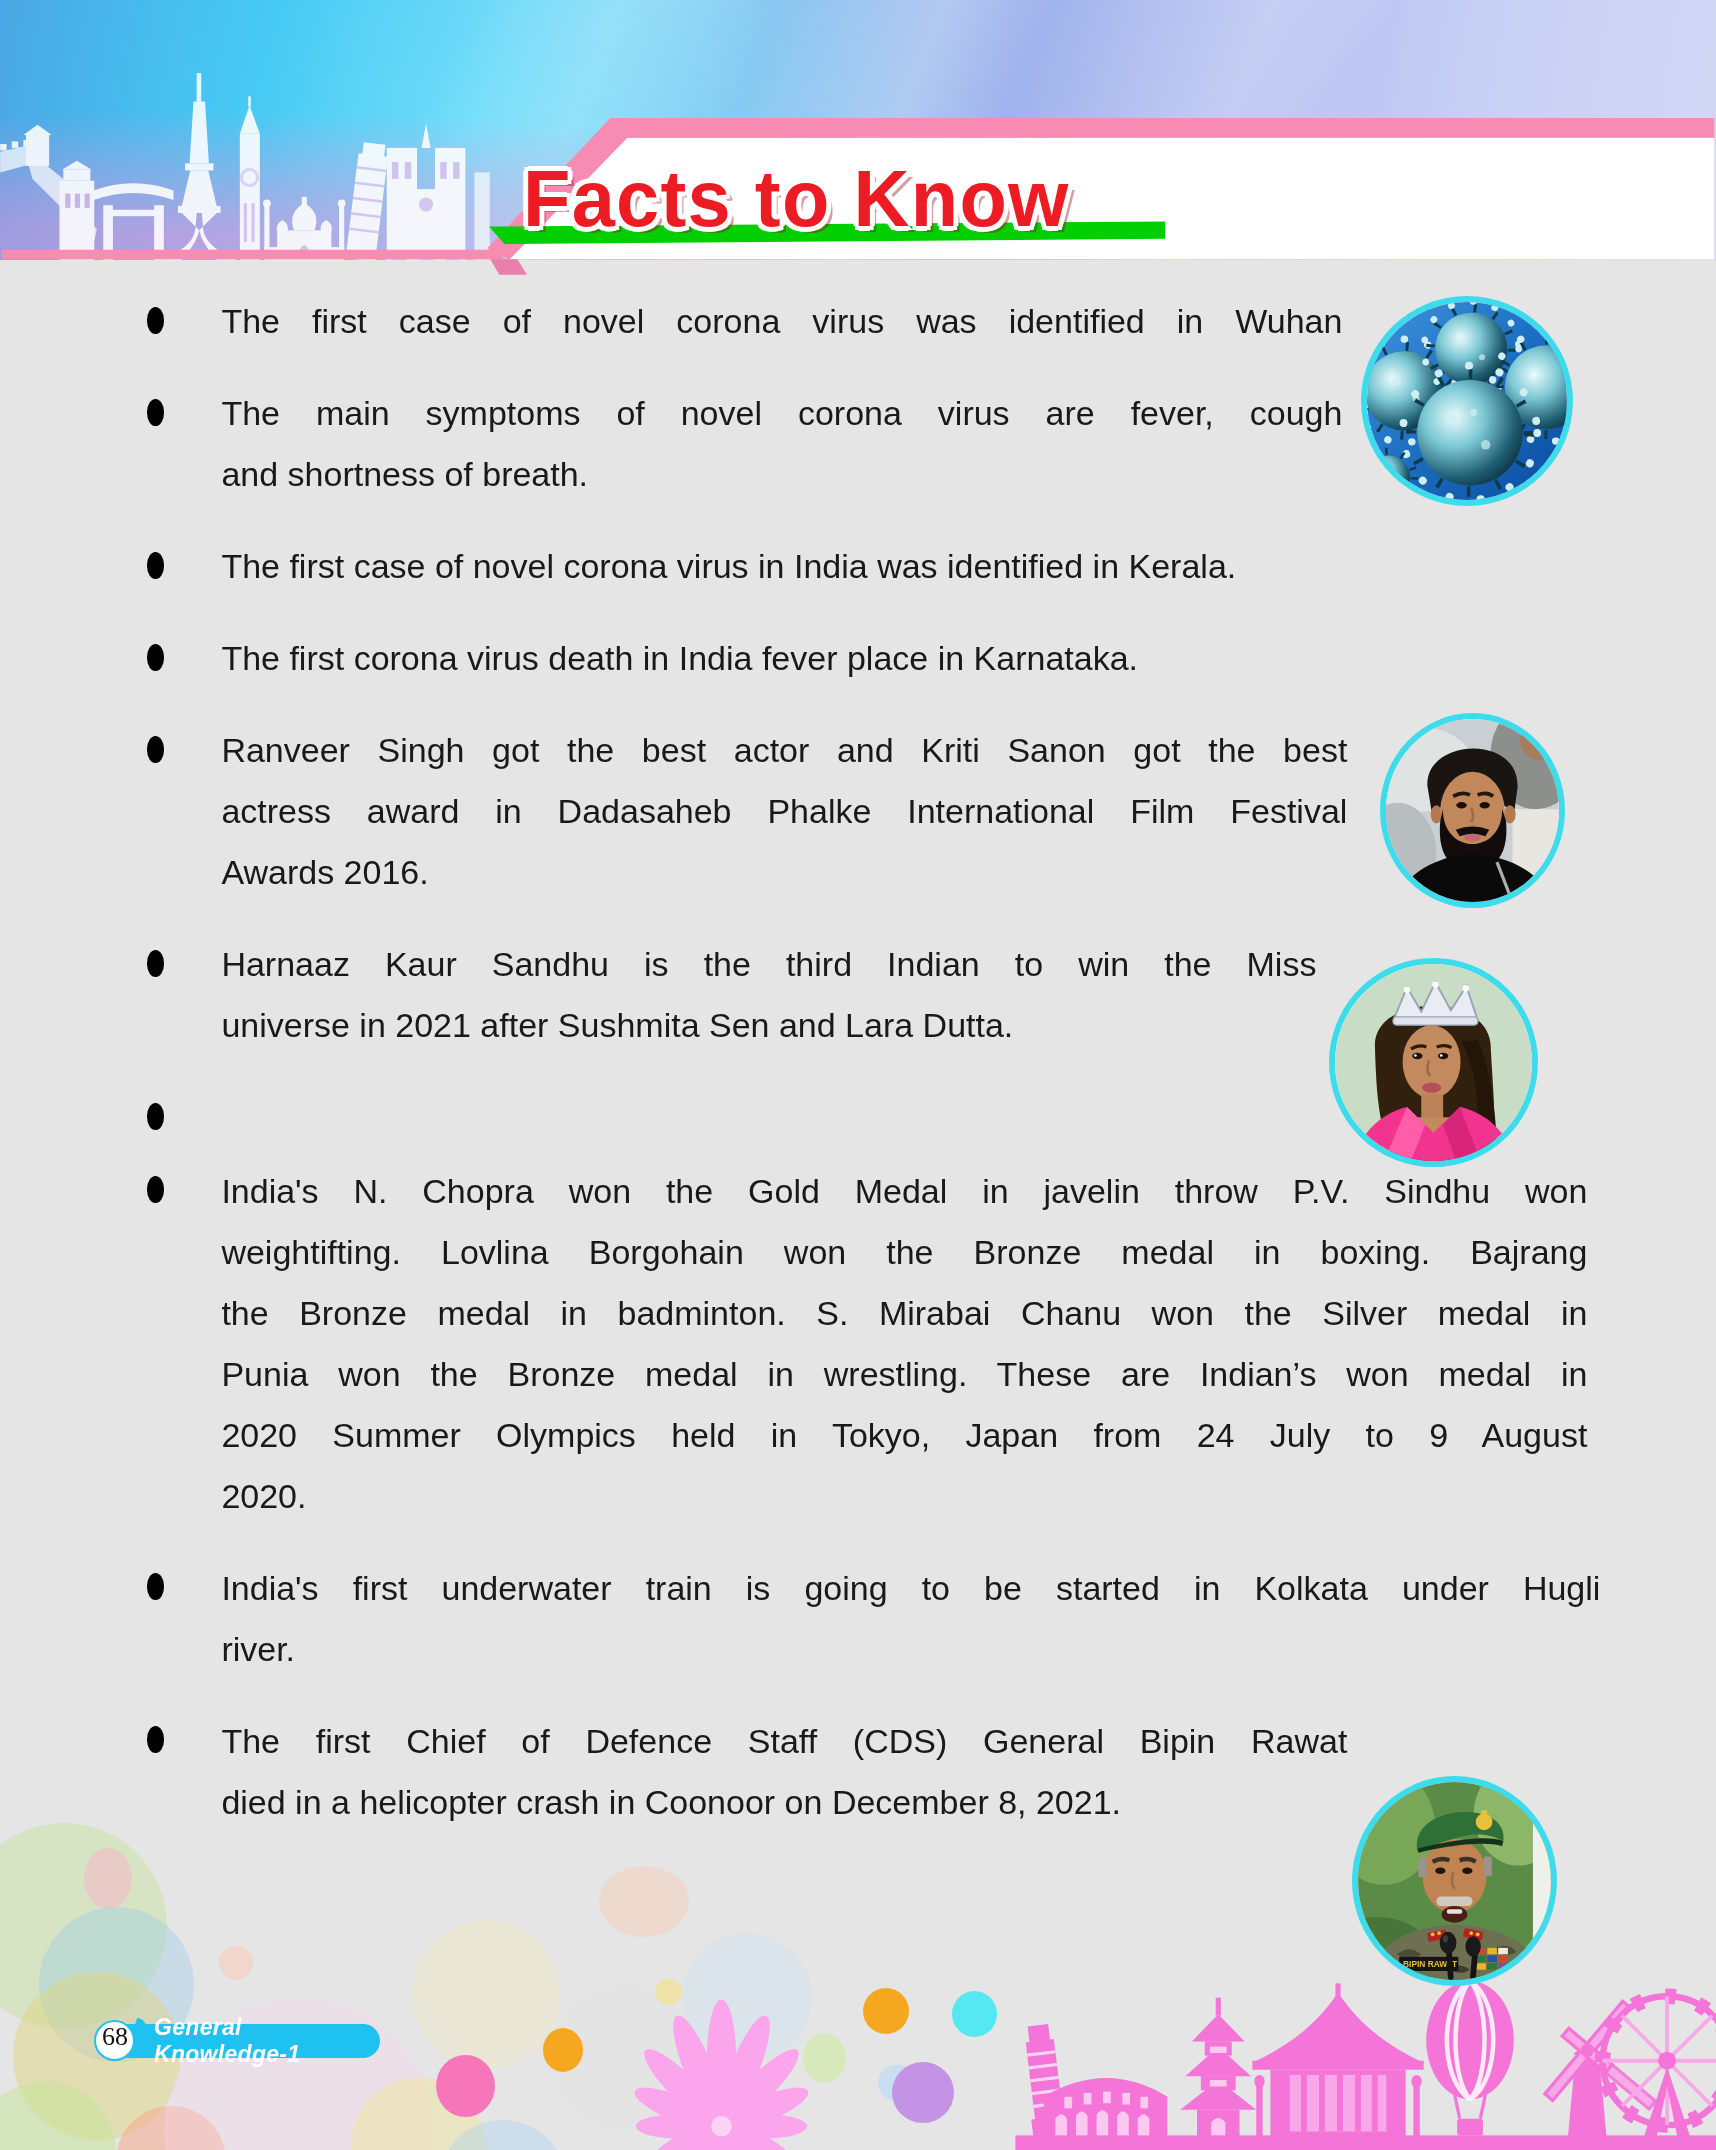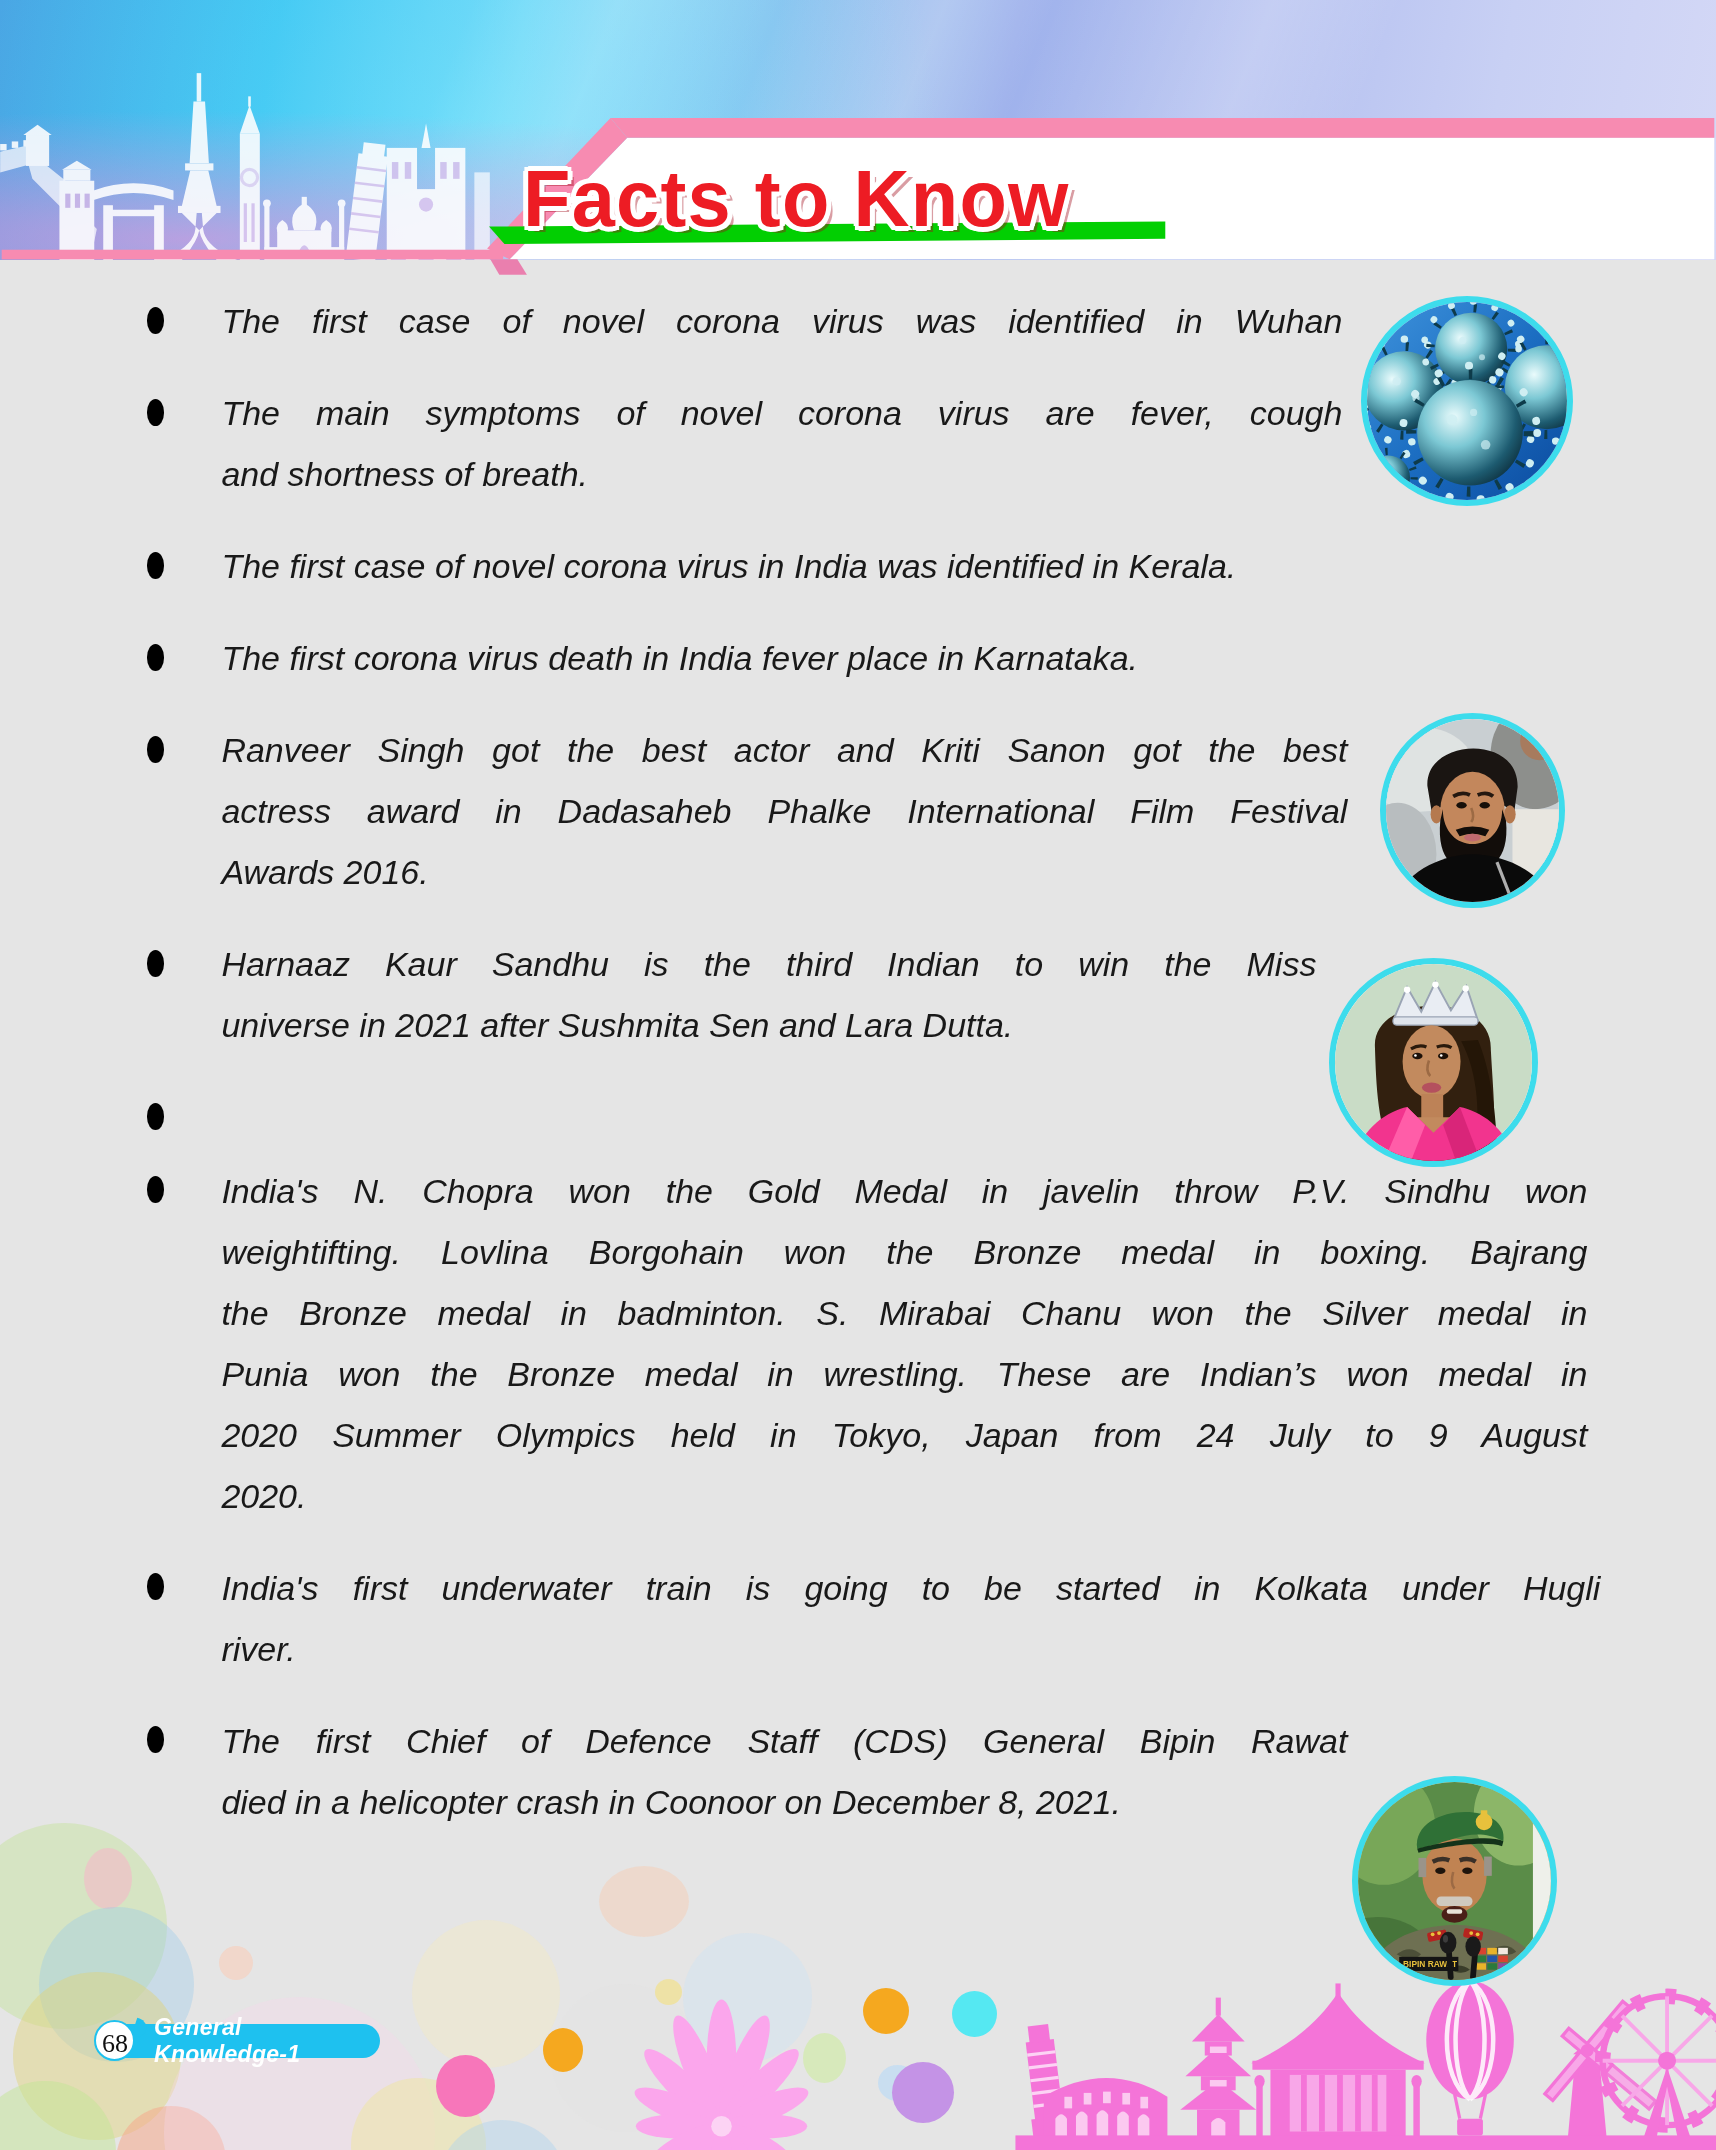--- a/index.html
+++ b/index.html
@@ -22,42 +22,42 @@
     text-shadow:-3.9px -3.9px 0 #fff,3.9px -3.9px 0 #fff,-3.9px 3.9px 0 #fff,3.9px 3.9px 0 #fff,
                 -5.2px 0 0 #fff,5.2px 0 0 #fff,0 -5.2px 0 #fff,0 5.2px 0 #fff,
                 6.4px 6.4px 0 rgba(160,10,25,.40);}
 
   
   .facts{position:absolute;left:147px;top:291px;z-index:2;}
   .fact{display:flex;align-items:flex-start;margin-bottom:31px;}
   .dot{flex:0 0 auto;width:17.4px;height:27px;margin-top:15.5px;margin-right:57px;
        background:#000;border-radius:50%;}
   .fact-text{font-size:34px;line-height:61px;color:#191919;}
-  .fact-line{text-align:justify;text-align-last:justify;font-style:italic;}
+  .fact-line{text-align:justify;text-align-last:justify;}
   .fact-line.last{text-align:justify;text-align-last:left;}
 
   
   .photo{position:absolute;z-index:2;border:6.4px solid #3ddcec;border-radius:50%;
          overflow:hidden;margin:0;padding:0;background:#fff;}
   .photo svg{display:block;width:100%;height:100%;}
   .photo.virus  {left:1361px;top:296px; width:200px;height:198px;}
   .photo.ranveer{left:1380px;top:713px;width:173px;height:183px;}
   .photo.harnaaz{left:1329px;top:958px;width:197px;height:197px;}
   .photo.rawat  {left:1352px;top:1776px;width:193px;height:198px;}
 
   
   .bubble{position:absolute;border-radius:50%;z-index:0;}
   .flower{position:absolute;left:583px;top:1994px;width:277px;height:157px;z-index:1;}
   .cityscape{position:absolute;left:1000px;top:1964px;width:716px;height:187px;z-index:1;}
   .footer-pill{position:absolute;left:97px;top:2024px;width:283px;height:34px;z-index:3;
     background:#1ec1ef;border-radius:17px;}
   .footer-pill .tail{position:absolute;left:37px;top:-5.2px;width:11.6px;height:19.3px;
     background:#1ec1ef;border-radius:0 13px 13px 0;transform:rotate(18deg);}
   .pagenum{position:absolute;left:-2.6px;top:-4.5px;width:37px;height:37px;background:#fff;
-    border:2.6px solid #1ec1ef;border-radius:50%;display:flex;align-items:flex-end;justify-content:center;
+    border:2.6px solid #1ec1ef;border-radius:50%;display:flex;align-items:flex-start;justify-content:center;
     font-family:"Liberation Serif",serif;font-size:26px;color:#111;}
   .bookname{position:absolute;left:57px;top:0;height:34px;display:flex;align-items:center;
     font-size:23px;font-weight:bold;font-style:italic;color:#fff;letter-spacing:0.3px;}
 </style>
 </head>
 <body>
 
 <div class="page">
 
   <div class="sky"></div>

